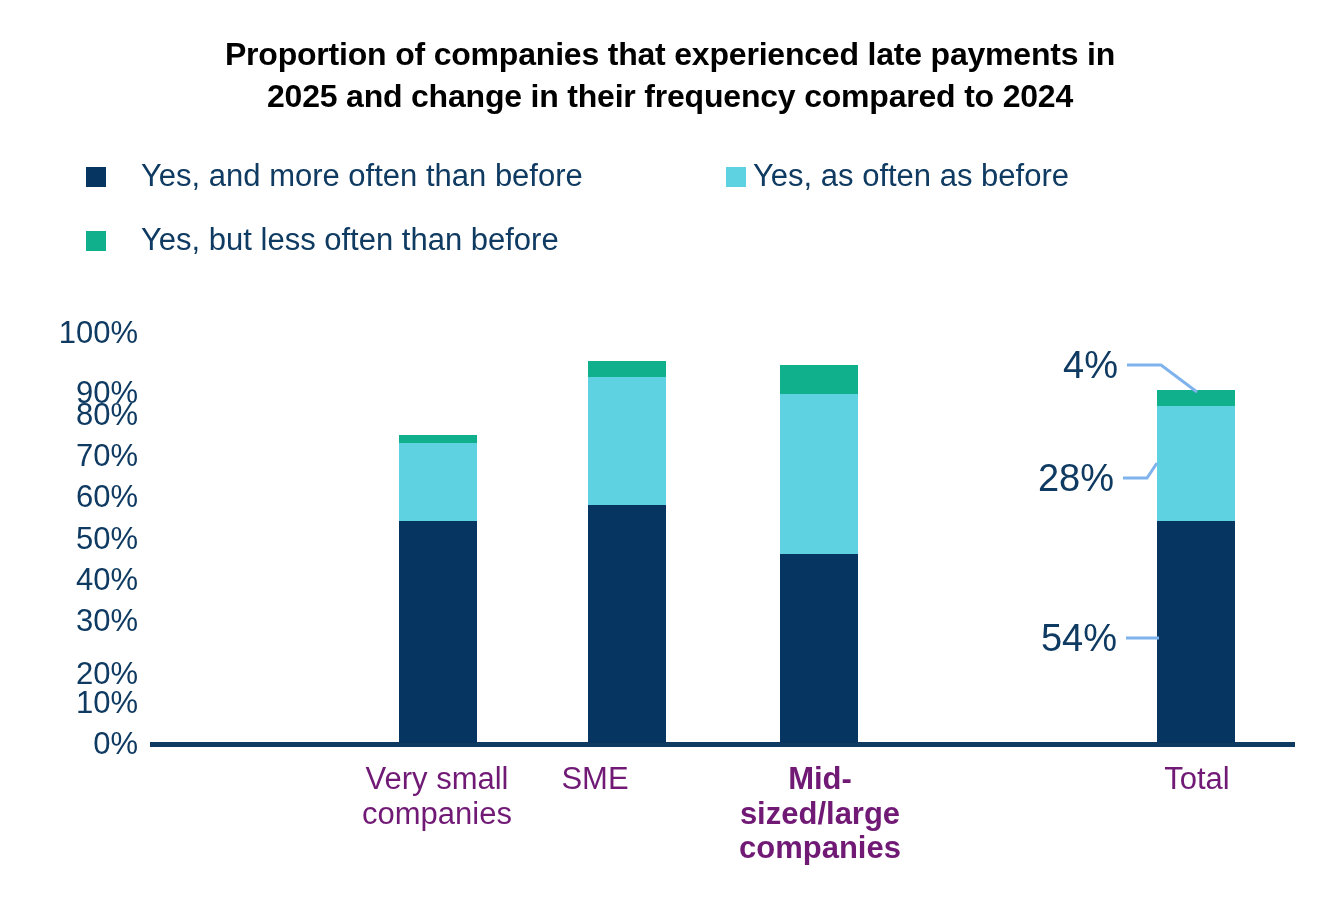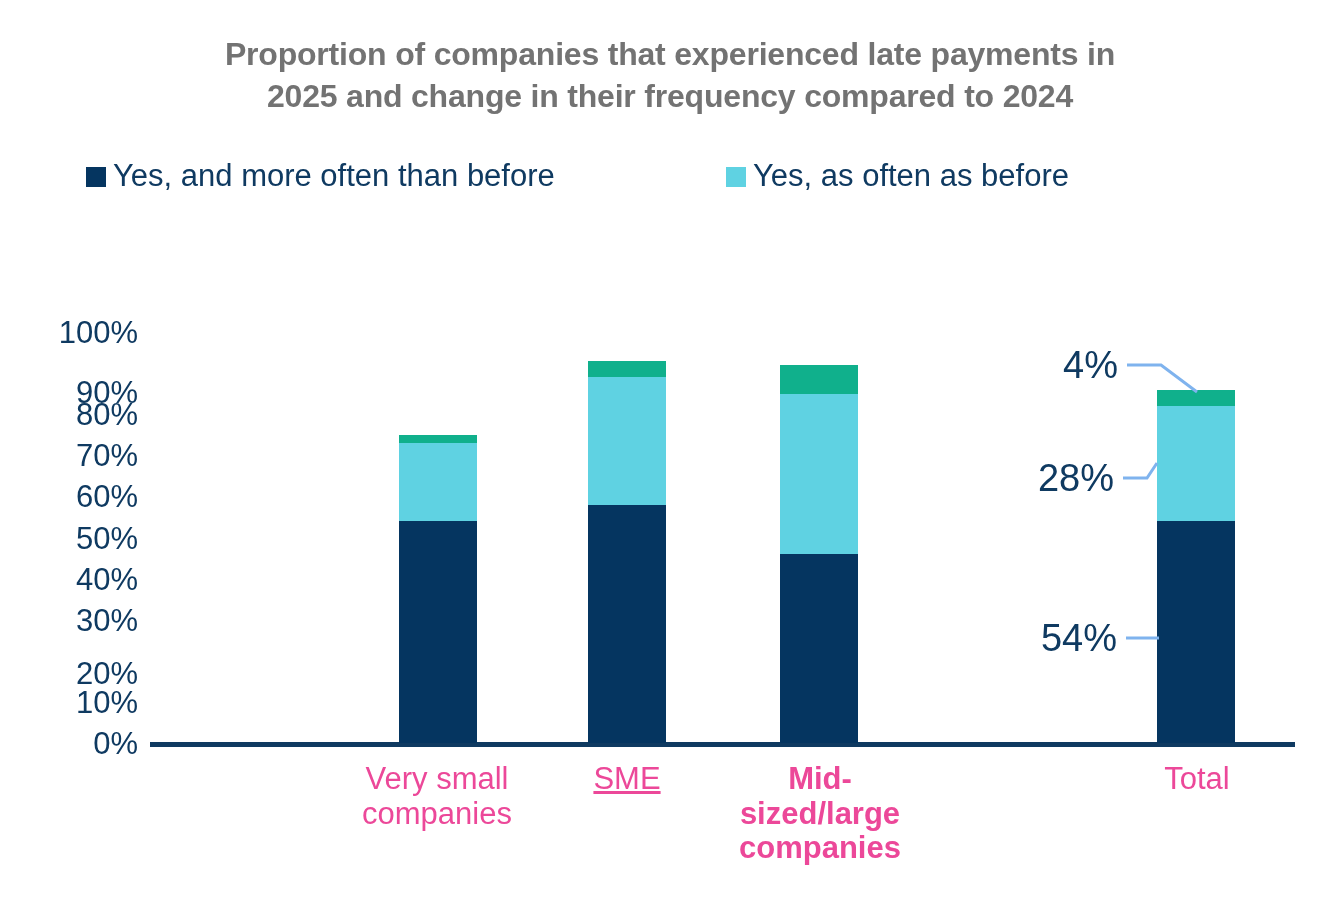--- a/index.html
+++ b/index.html
@@ -22,21 +22,21 @@
   
   .chart-title {
     position: absolute;
     left: 90px;
     top: 34px;
     width: 1160px;
     text-align: center;
     font-size: 32px;
     font-weight: bold;
     line-height: 1.30;
-    color: #737373;
+    color: #000000;
     letter-spacing: -0.2px;
     white-space: pre-line;
   }
 
   
   .legend {
     position: absolute;
     left: 86px;
     top: 160px;
     width: 1160px;
@@ -44,21 +44,21 @@
   .legend-row {
     display: flex;
     align-items: flex-start;
     height: 64px;
   }
   .legend-item {
     display: flex;
     align-items: center;
     white-space: nowrap;
   }
-  .legend-item.slot-1 { width: 640px; }
+  .legend-item.slot-1 { width: 640px; gap: 28px; }
   .legend-swatch {
     width: 20px;
     height: 20px;
     flex: 0 0 auto;
     margin-right: 7px;
     margin-top: 2px;
   }
   .legend-label {
     font-size: 31px;
     color: #0F3A61;
@@ -105,21 +105,21 @@
   .seg {
     position: absolute;
     left: 0;
     width: 100%;
   }
 
   .cat-label {
     position: absolute;
     text-align: center;
     font-size: 31px;
-    color: #ec4899;
+    color: #701a75;
     line-height: 1.12;
     white-space: pre-line;
     top: 762px;
   }
 
   .value-label {
     position: absolute;
     font-size: 38px;
     color: #0F3A61;
     line-height: 1;
@@ -145,20 +145,26 @@
 
   <div class="legend">
     <div class="legend-row">
       <div class="legend-item slot-1">
         <span class="legend-swatch" style="background:#053560"></span>
         <span class="legend-label">Yes, and more often than before</span>
       </div>
       <div class="legend-item">
         <span class="legend-swatch" style="background:#5FD2E2"></span>
         <span class="legend-label">Yes, as often as before</span>
+      </div>
+    </div>
+    <div class="legend-row">
+      <div class="legend-item slot-1">
+        <span class="legend-swatch" style="background:#10B08C"></span>
+        <span class="legend-label">Yes, but less often than before</span>
       </div>
     </div>
   </div>
 
   <div class="plot">
 
     <div class="y-axis-labels" id="y-axis-labels">
         <div class="y-tick" style="top: 743px;">0%</div>
         <div class="y-tick" style="top: 701.9px;">10%</div>
         <div class="y-tick" style="top: 652px; margin-top: 21px;">20%</div>
@@ -193,21 +199,21 @@
         <div class="bar" style="left: 1157px; top: 0px; height: 743px;">
           <div class="seg" style="background: rgb(5, 53, 96); height: 221.94px; top: 521.06px;"></div>
           <div class="seg" style="background: rgb(95, 210, 226); height: 115.08px; top: 405.98px;"></div>
           <div class="seg" style="background: rgb(16, 176, 140); height: 16.44px; top: 389.54px;"></div>
         </div>
       </div>
 
     <div id="cat-layer">
         <div class="cat-label" style="left: 337px; width: 200px;">Very small
 companies</div>
-        <div class="cat-label" style="left: 537px; width: 180px; text-decoration: underline;">SME</div>
+        <div class="cat-label" style="left: 505px; width: 180px;">SME</div>
         <div class="cat-label" style="left: 700px; width: 240px; font-weight: bold;">Mid-
 sized/large
 companies</div>
         <div class="cat-label" style="left: 1077px; width: 240px;">Total</div>
       </div>
 
     <svg class="leader">
       <polyline points="1127,365 1161,365 1197,392" fill="none" stroke="#7FB3EE" stroke-width="3"></polyline>
       <polyline points="1123,478 1147,478 1157,463" fill="none" stroke="#7FB3EE" stroke-width="3"></polyline>
       <polyline points="1126,638 1159,638" fill="none" stroke="#7FB3EE" stroke-width="3"></polyline>

